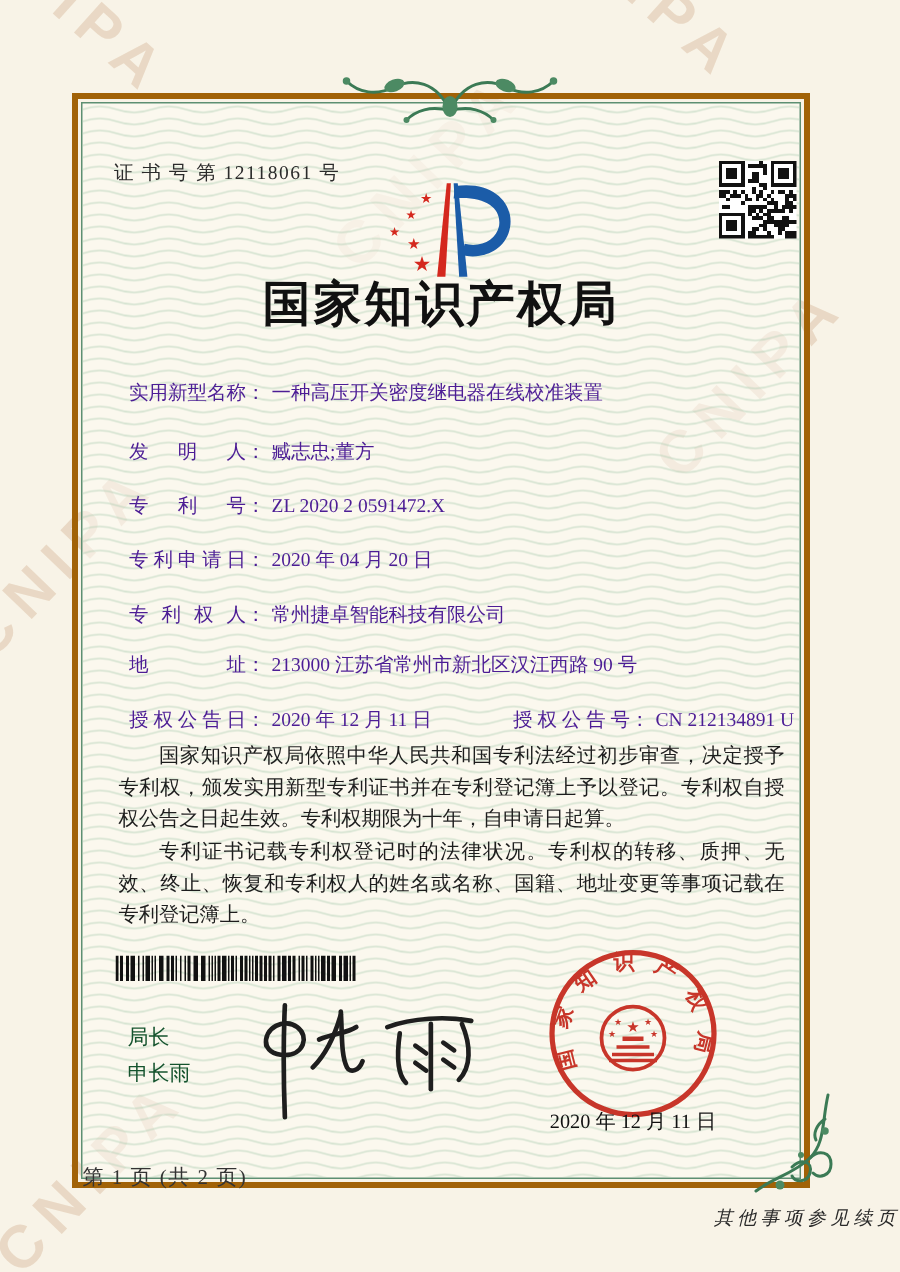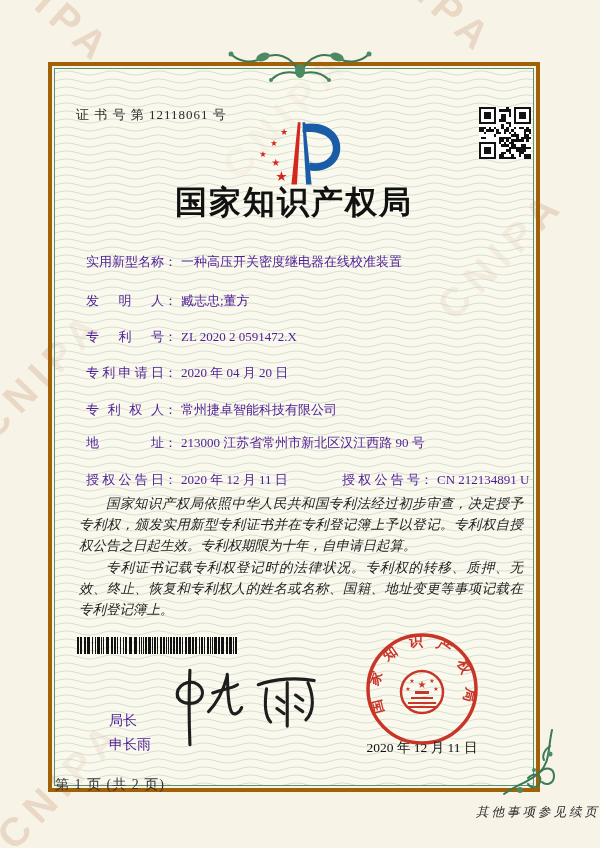--- a/index.html
+++ b/index.html
@@ -24,24 +24,24 @@
   .logo{position:absolute;left:181px;top:44px;}
   .qr{position:absolute;left:424px;top:38px;}
   .title{position:absolute;left:0;top:112px;width:100%;text-align:center;font-size:32px;
          font-weight:700;letter-spacing:2px;color:#111;}
   .field-row{position:absolute;left:31px;width:440px;white-space:nowrap;color:#4c1d95;}
   .fr1{top:184px}.fr2{top:223px}.fr3{top:259px}.fr4{top:295px}.fr5{top:332px}.fr6{top:365px}.fr7{top:402px}
   .flabel{display:inline-block;width:78px;text-align:justify;text-align-last:justify;vertical-align:top;}
   .fval{margin-left:4px;}
   .grant-no{position:absolute;left:256px;top:0;white-space:nowrap;}
   .paras{position:absolute;left:24px;top:424px;width:444px;text-align:justify;
-         font-size:13.5px;line-height:21px;font-style:italic;color:#1d1d1d;}
+         font-size:13.5px;line-height:21px;color:#1d1d1d;}
   .paras p{margin:0 0 1px 0;text-indent:2em;}
   .barcode{position:absolute;left:22px;top:568px;}
-  .signer{position:absolute;left:30px;top:640px;font-size:14px;line-height:24px;color:#4c1d95;margin-left:24px;}
+  .signer{position:absolute;left:30px;top:612px;font-size:14px;line-height:24px;color:#14532d;}
   .autograph{position:absolute;left:106px;top:595px;}
   .seal{position:absolute;left:307px;top:560px;opacity:.93;}
   .seal-date{position:absolute;left:297px;top:670px;width:140px;text-align:center;
              font-size:13.5px;color:#111;}
   .page-info{position:absolute;left:0;top:707px;width:100%;text-align:left;
              font-size:14px;letter-spacing:1px;color:#333;}
   .note{position:absolute;left:0;top:804px;width:100%;text-align:right;z-index:2;
         font-size:12.5px;letter-spacing:3px;font-style:italic;color:#2a2a2a;}
   .ornament-top{position:absolute;left:225px;top:44px;z-index:4;}
   .ornament-corner{position:absolute;left:500px;top:726px;z-index:4;}

